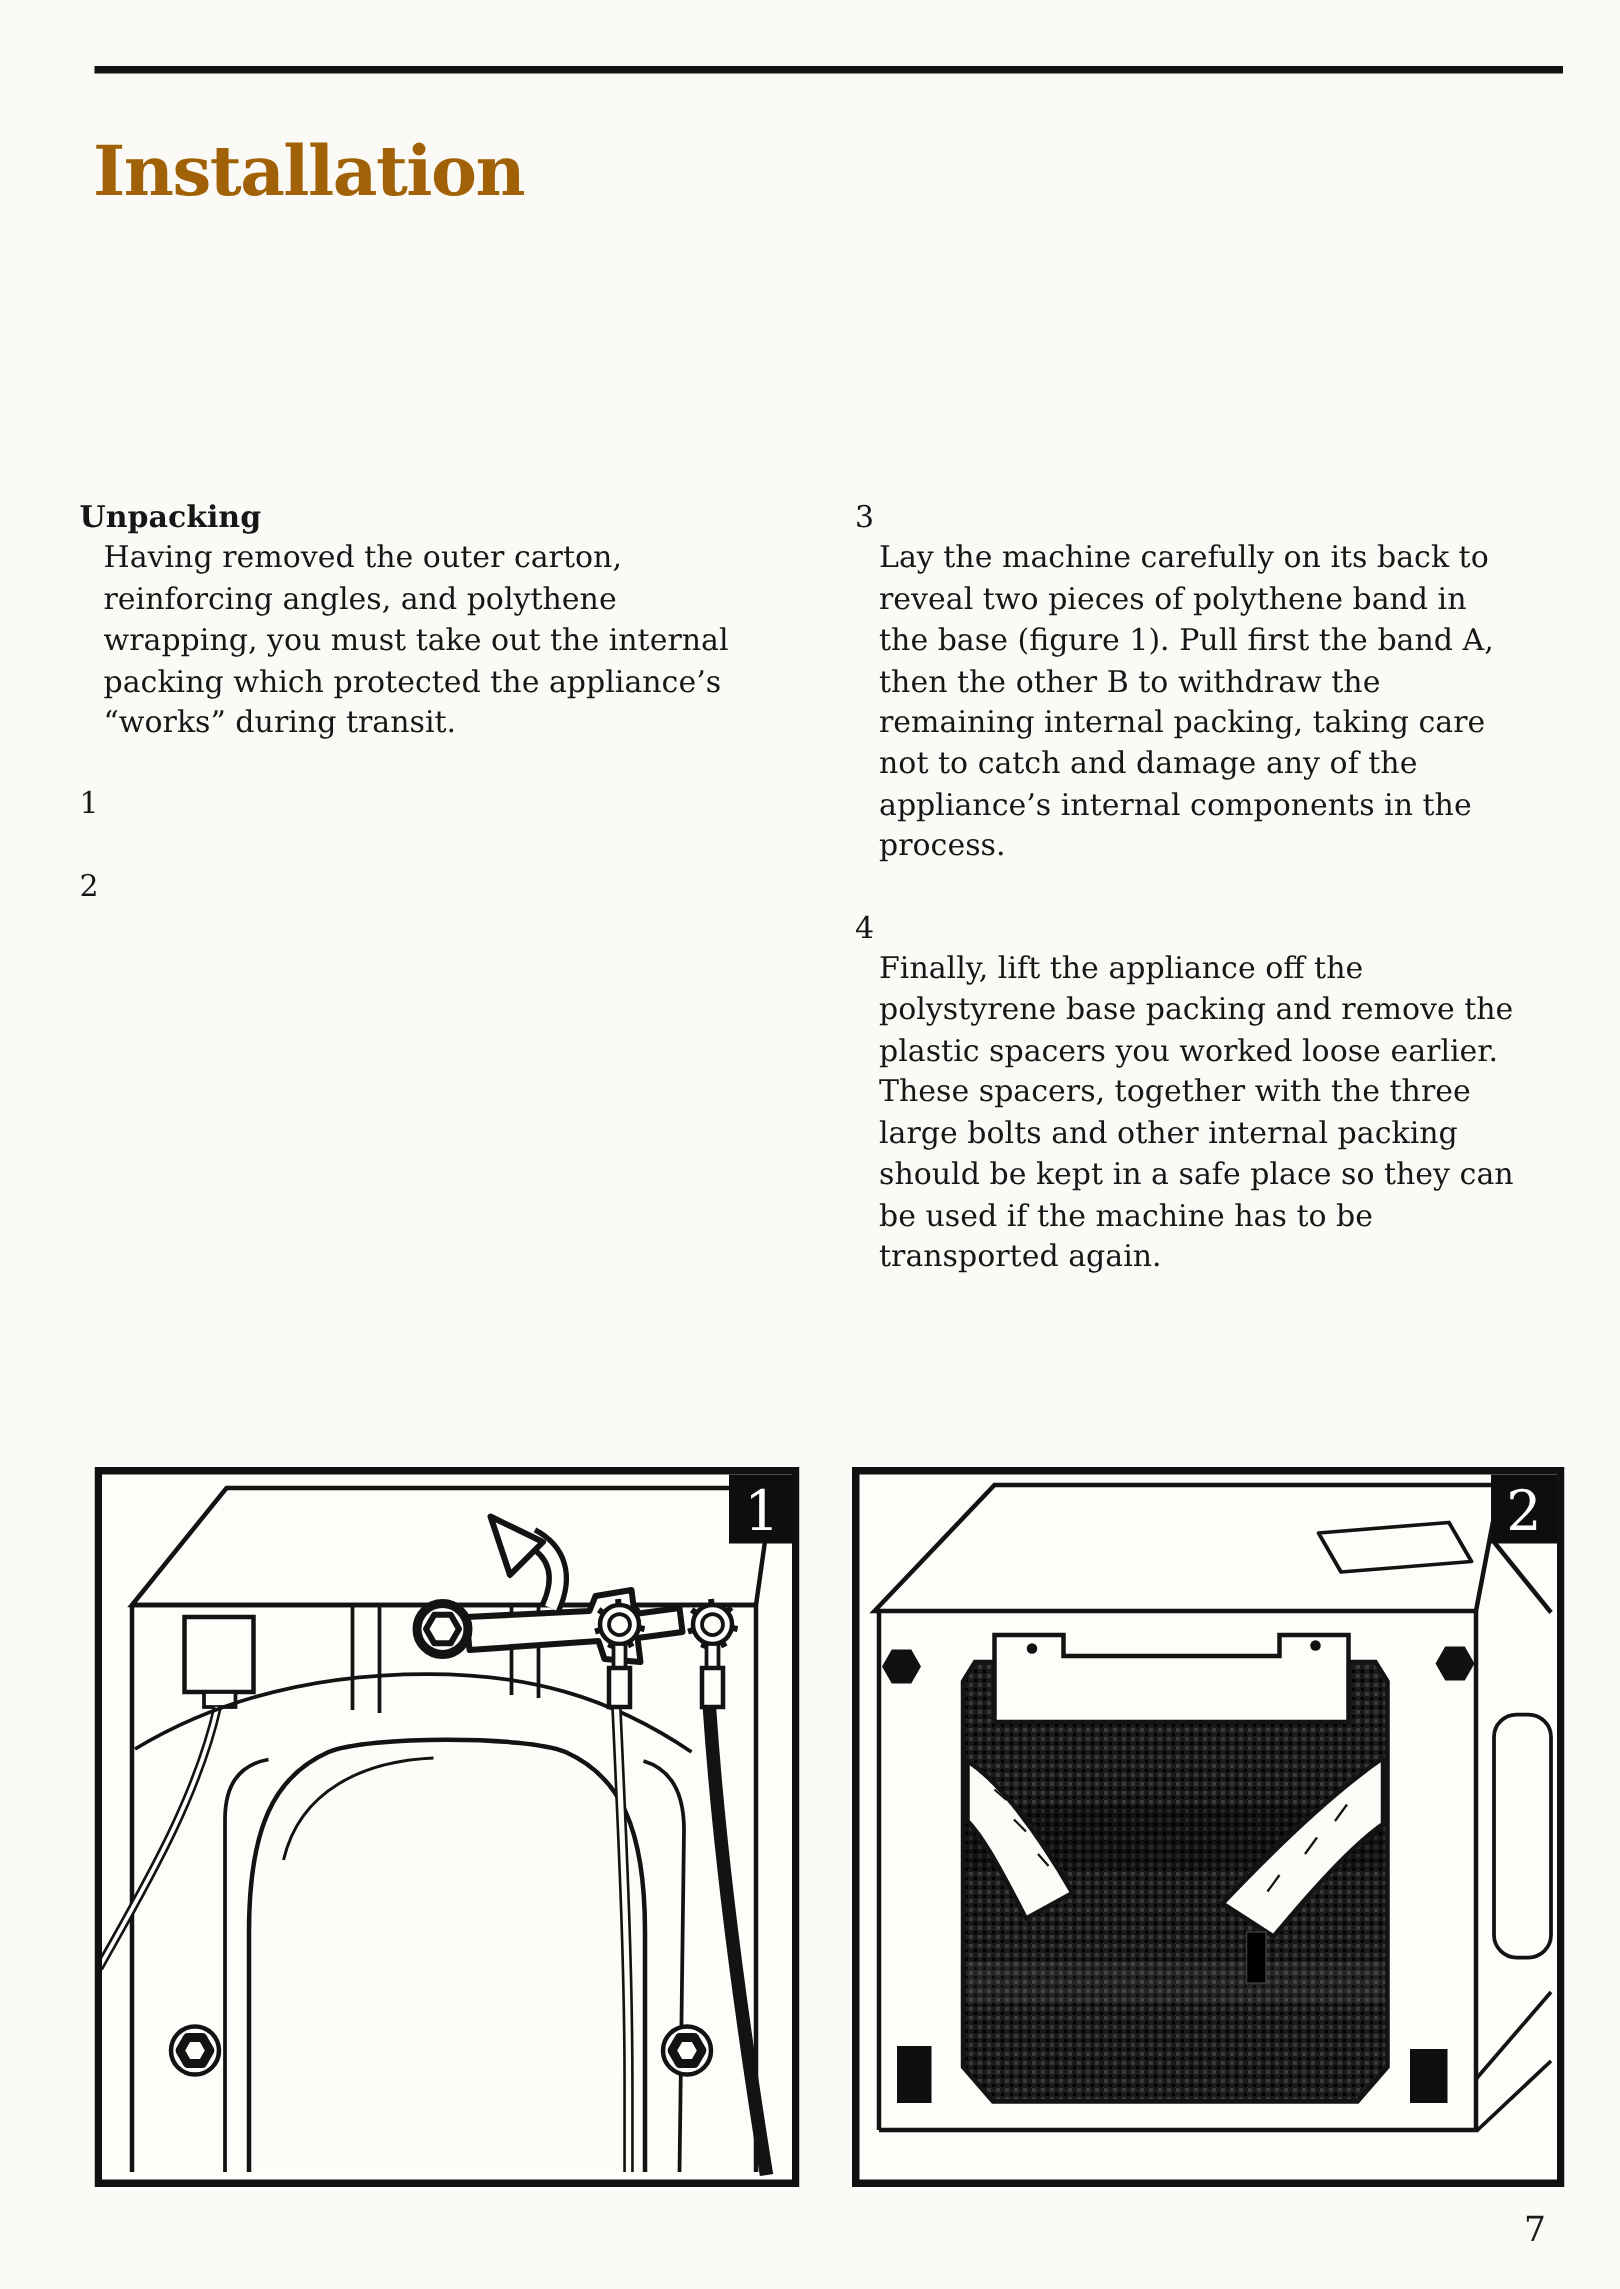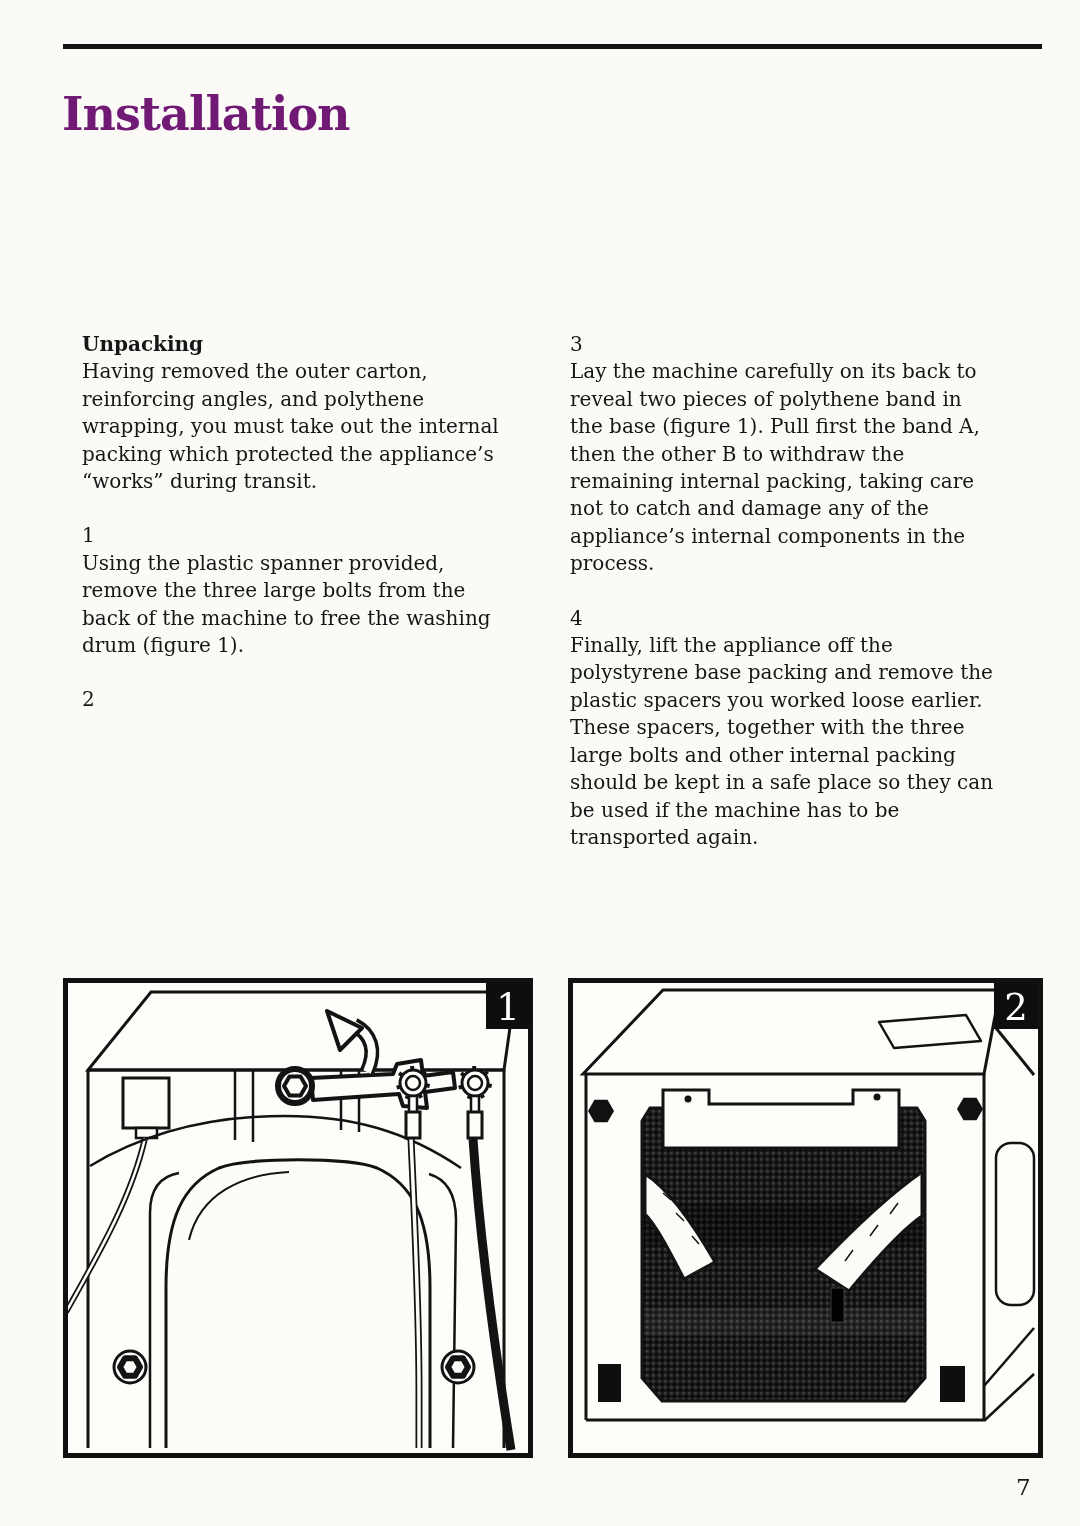--- a/index.html
+++ b/index.html
@@ -11,31 +11,31 @@
     position:relative;
     overflow:hidden;
   }
   .rule{
     position:absolute;left:63px;top:44px;width:979px;height:5px;
     background:#131313;
   }
   .title{
     position:absolute;left:62px;top:56px;
     font-size:46px;font-weight:bold;letter-spacing:-1px;
-    color:#701a75;
+    color:#a16207;
   }
   .col{
     position:absolute;top:331px;width:500px;
     font-size:20px;line-height:27.4px;
   }
-  .col-left{left:82px;}
+  .col-left{left:53px;}
   .col-right{left:570px;}
   .block{margin:0 0 27px 0;}
   .heading{font-weight:bold;}
-  .body-text{white-space:pre;}
+  .body-text{white-space:pre;margin-left:16px;}
   .step-number{white-space:pre;}
   .figure{
     position:absolute;top:978px;
   }
   .figure-1{left:63px;width:470px;height:480px;}
   .figure-2{left:568px;width:475px;height:480px;}
   .figure svg{display:block;}
   .page-number{
     position:absolute;left:1016px;top:1474px;
     font-size:23px;color:#1a1a1a;
@@ -52,24 +52,20 @@
   <div class="block">
     <div class="heading">Unpacking</div>
     <div class="body-text">Having removed the outer carton,
 reinforcing angles, and polythene
 wrapping, you must take out the internal
 packing which protected the appliance’s
 “works” during transit.</div>
   </div>
   <div class="block">
     <div class="step-number">1</div>
-    <div class="body-text">Using the plastic spanner provided,
-remove the three large bolts from the
-back of the machine to free the washing
-drum (figure 1).</div>
   </div>
   <div class="block">
     <div class="step-number">2</div>
   </div>
 </div>
 
 <div class="col col-right">
   <div class="block">
     <div class="step-number">3</div>
     <div class="body-text">Lay the machine carefully on its back to

